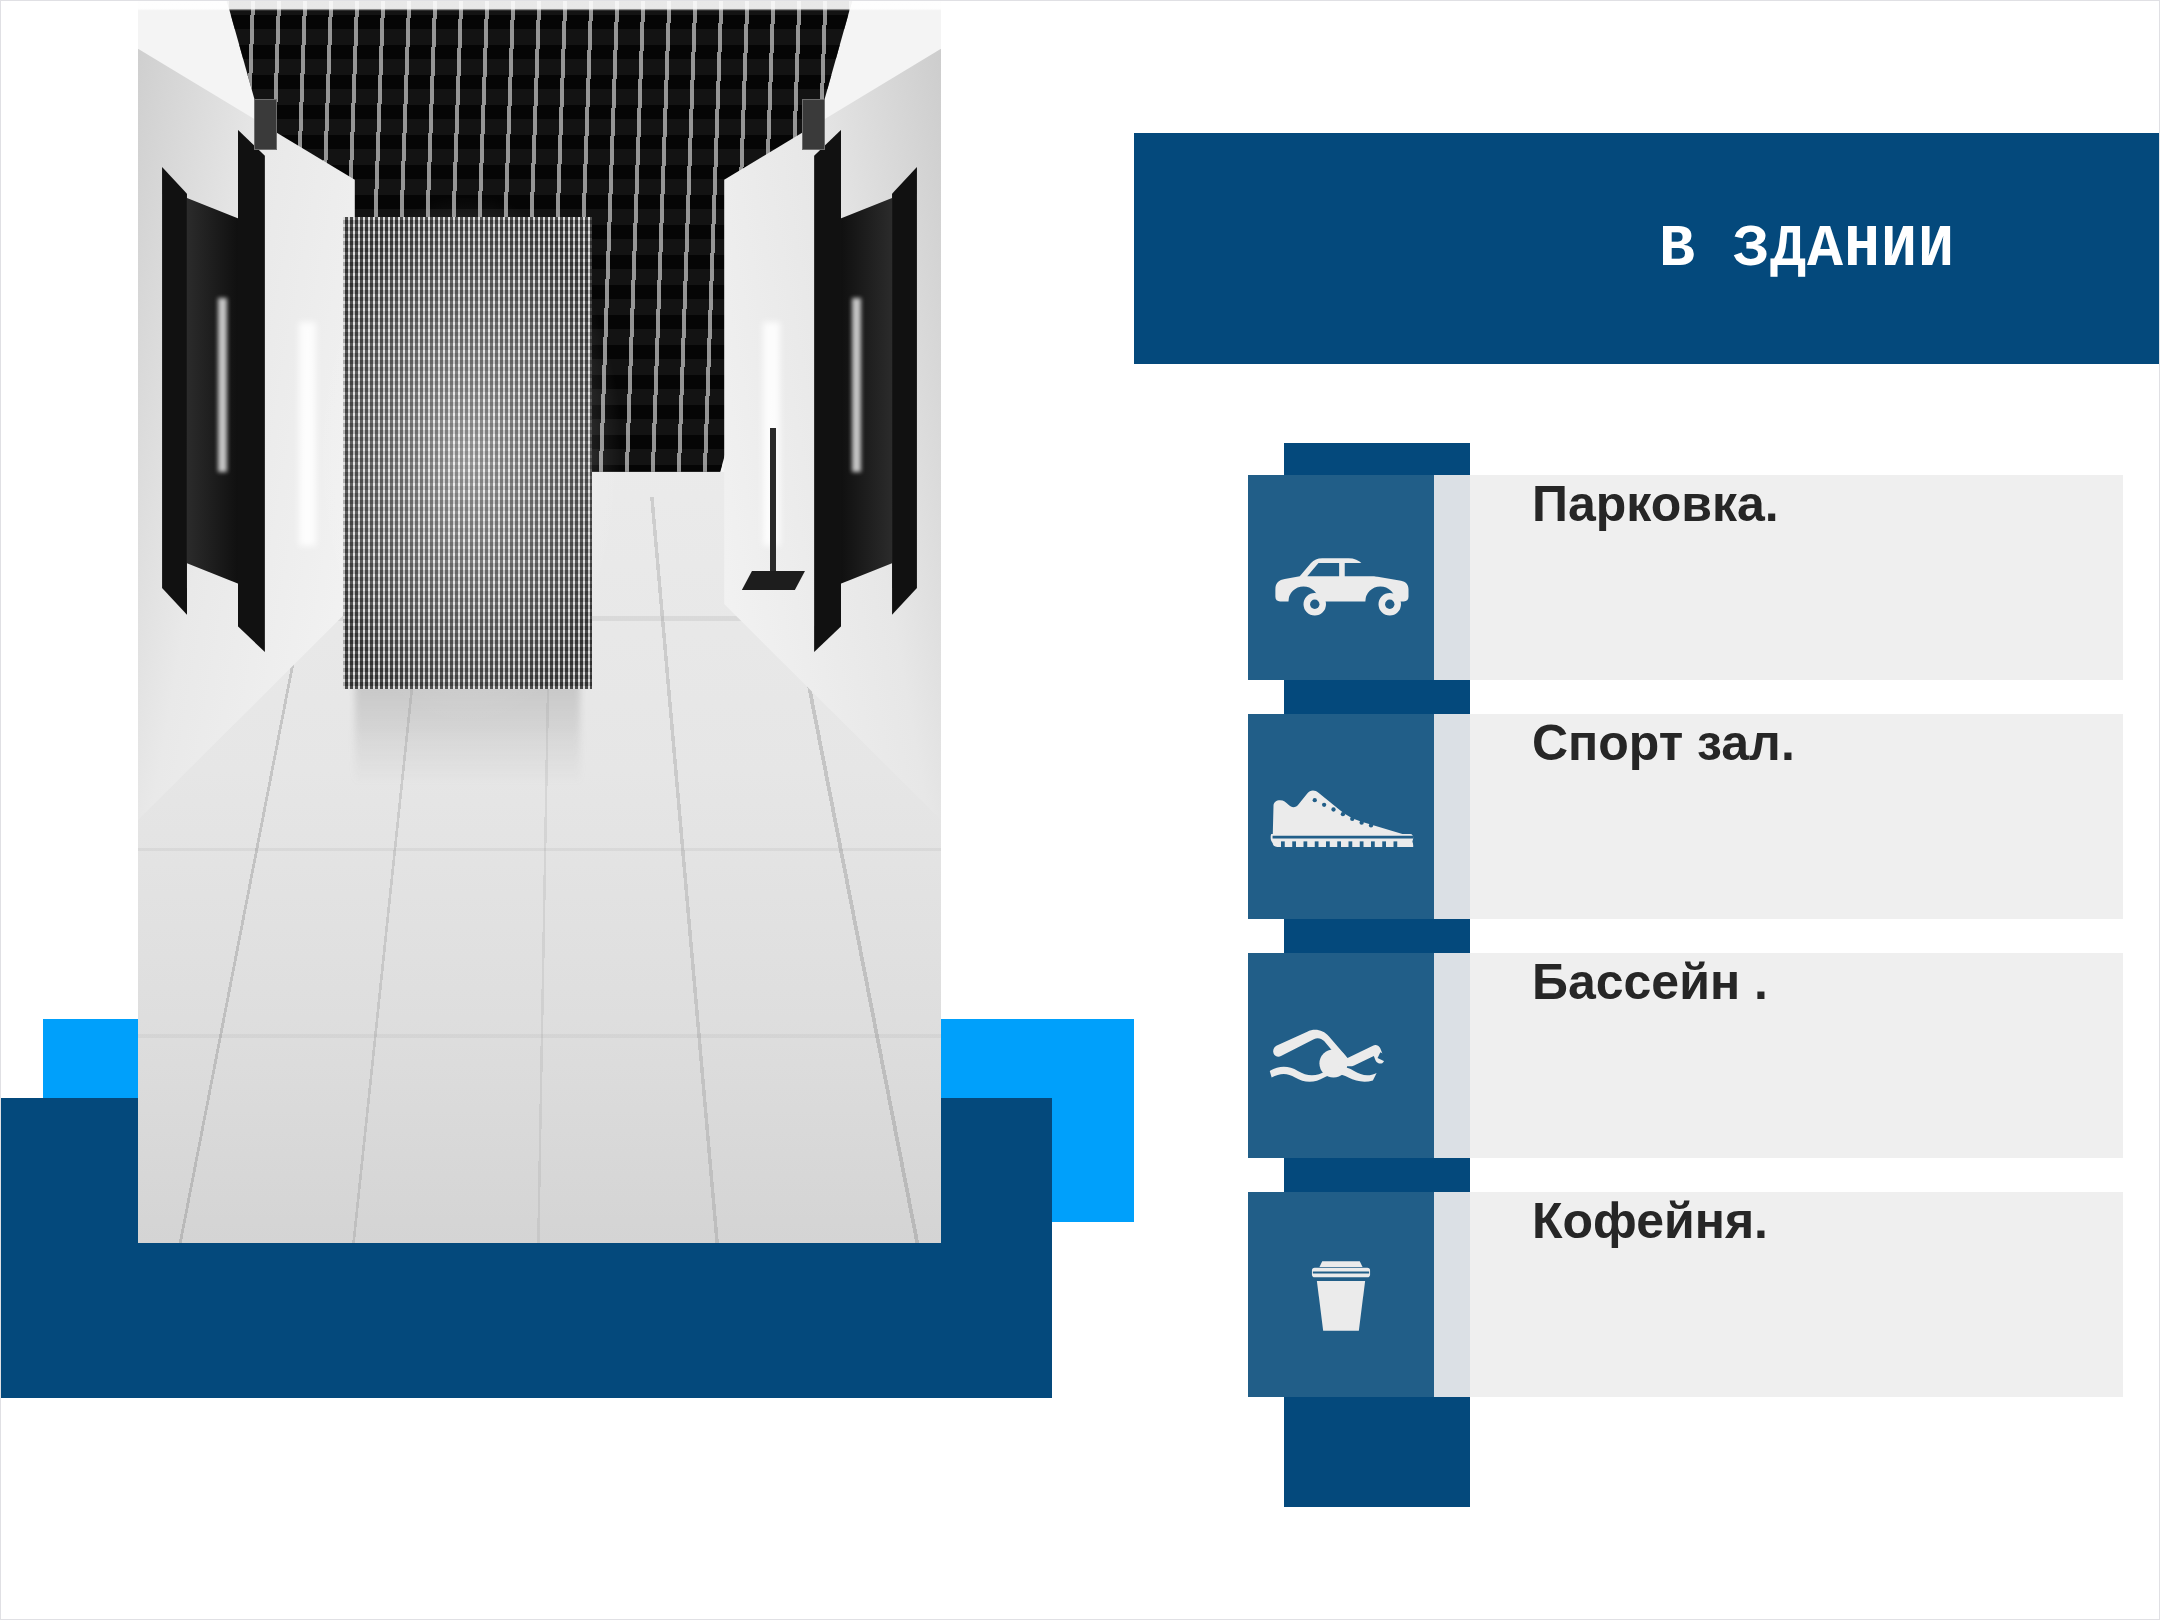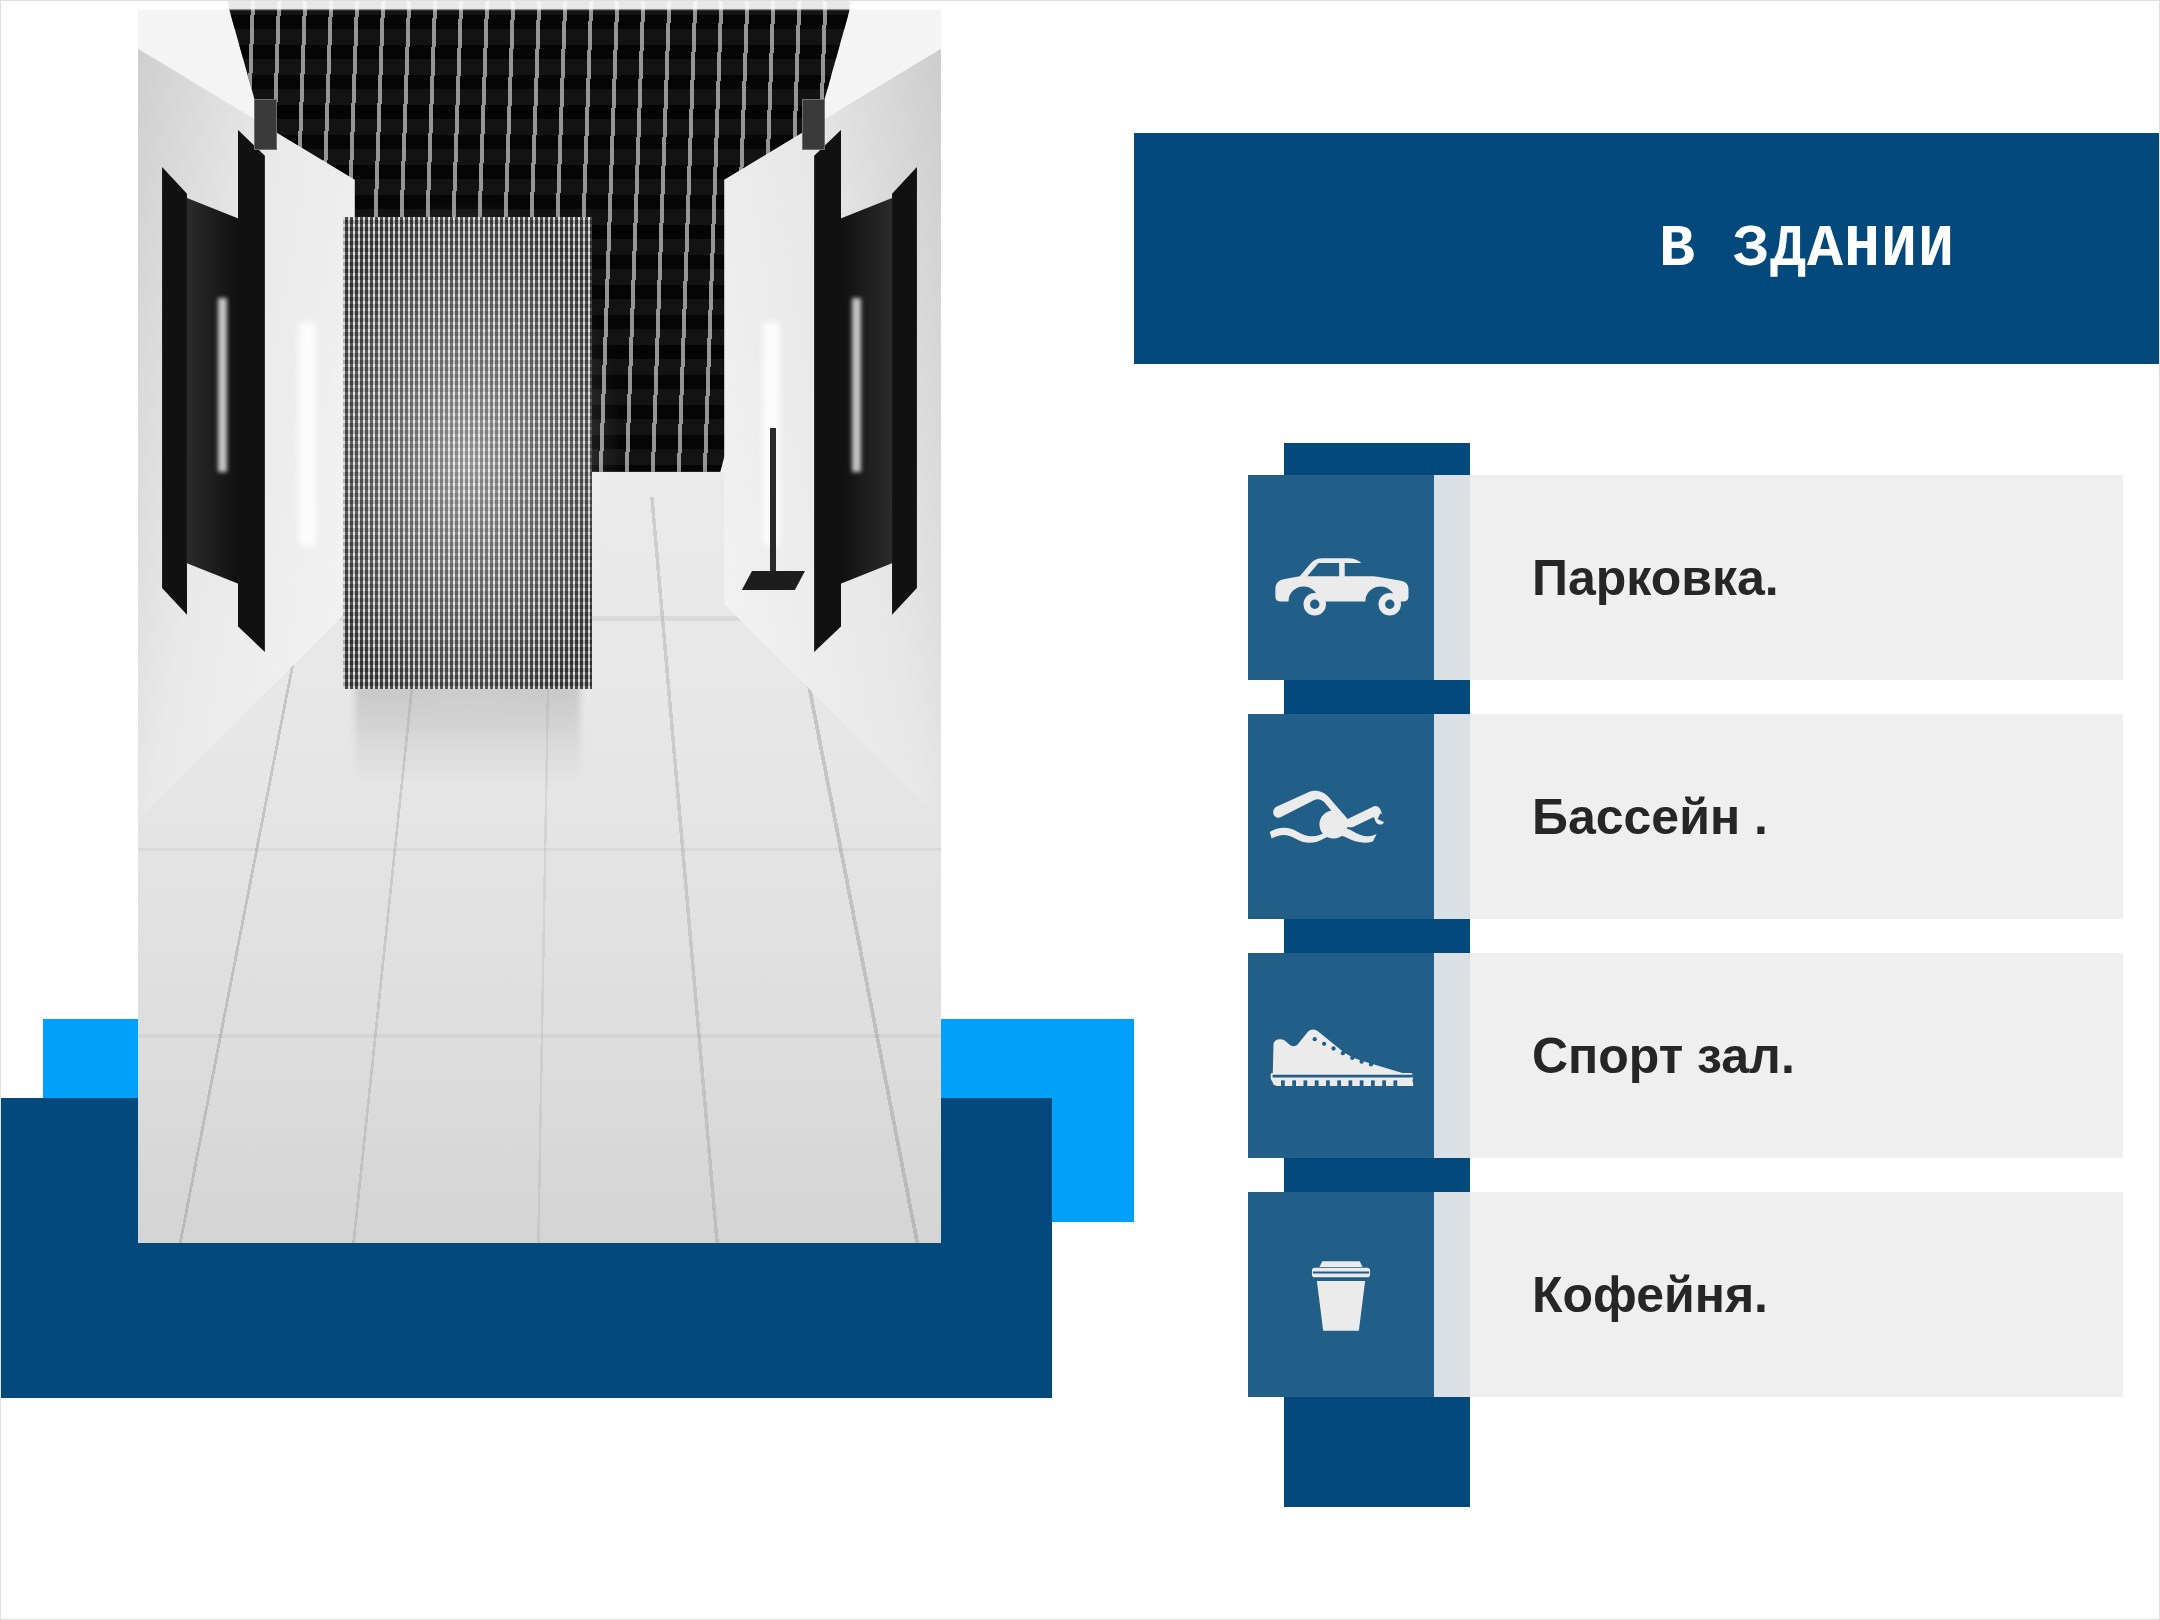--- a/index.html
+++ b/index.html
@@ -229,21 +229,20 @@
     left: 1247px;
     top: 474px;
     width: 875px;
   }
   .row {
     position: relative;
     height: 205px;
     margin-bottom: 34px;
     background: rgba(238,238,238,.92);
     display: flex;
-    align-items: center;
   }
   .row:last-child { margin-bottom: 12px; }
 
   .row-icon {
     position: relative;
     flex: 0 0 186px;
     width: 186px;
     height: 205px;
     background: #215e88;
     display: flex;
@@ -320,32 +319,20 @@
       <div class="row-icon">
         <svg viewBox="0 0 160 80" xmlns="http://www.w3.org/2000/svg" aria-hidden="true">
           <path fill="#ebebeb" d="M10 52c0-7 4-10 10-11l16-3 12-14c3-3 7-5 12-5h28c6 0 11 2 15 6l13 13 28 5c5 1 8 4 8 9v8c0 3-2 5-5 5h-9a16 16 0 0 0-32 0H56a16 16 0 0 0-32 0h-9c-3 0-5-2-5-5z"></path>
           <path fill="#ebebeb" d="M40 68a12 12 0 1 1 24 0 12 12 0 0 1-24 0zm80 0a12 12 0 1 1 24 0 12 12 0 0 1-24 0z"></path>
           <circle cx="52" cy="68" r="5" fill="#215e88"></circle>
           <circle cx="132" cy="68" r="5" fill="#215e88"></circle>
           <path fill="#215e88" d="M56 24h22v14H44zm28 0h18c4 0 6 1 8 4l9 10H84z"></path>
         </svg>
       </div>
       <div class="row-label">Парковка.</div>
-    </div>
-
-    <div class="row">
-      <div class="row-icon">
-        <svg viewBox="0 0 160 80" xmlns="http://www.w3.org/2000/svg" aria-hidden="true">
-          <path fill="#ebebeb" d="M44 14c8-4 17-2 23 5l20 23 27-13c3-2 7 0 8 3l4 10c1 3-1 6-4 6-2 0-4-1-5-3l-2-5-21 10c-4 2-9 1-12-2L62 24c-3-3-7-4-11-2L16 40c-3 2-7 0-8-3-1-3 0-6 3-8z"></path>
-          <circle cx="72" cy="48" r="15" fill="#ebebeb"></circle>
-          <path fill="#ebebeb" d="M4 56c10-6 20-6 30 0 10 6 20 6 30 0 10-6 20-6 30 0 8 5 16 6 24 2l-4 8c-9 3-18 1-26-3-9-5-17-5-26 0-10 6-21 6-31 0-8-5-16-5-25 0z"></path>
-          <path fill="#215e88" d="M122 36l10 5-3 6-10-5z"></path>
-        </svg>
-      </div>
-      <div class="row-label">Бассейн .</div>
     </div>
 
     <div class="row">
       <div class="row-icon">
         <svg viewBox="0 0 160 80" xmlns="http://www.w3.org/2000/svg" aria-hidden="true">
           <path fill="#ebebeb" d="M8 28c0-4 3-6 7-6 4 0 6 2 9 5 4 4 8 3 11-1l9-11c3-4 8-4 12-1l22 18c7 6 15 10 24 13l40 12c10 3 15 7 15 13v2H12c-3 0-5-2-5-5z"></path>
           <path fill="#ebebeb" d="M6 58h148c2 0 3 2 3 4 0 5-4 8-10 8H14c-5 0-9-3-9-8 0-2 0-4 1-4z"></path>
           <path fill="#215e88" d="M7 60h150v3H7z"></path>
           <g fill="#215e88">
             <circle cx="52" cy="22" r="2.3"></circle>
@@ -370,20 +357,32 @@
             <rect x="136" y="66" width="4" height="6"></rect>
           </g>
         </svg>
       </div>
       <div class="row-label">Спорт зал.</div>
     </div>
 
     <div class="row">
       <div class="row-icon">
         <svg viewBox="0 0 160 80" xmlns="http://www.w3.org/2000/svg" aria-hidden="true">
+          <path fill="#ebebeb" d="M44 14c8-4 17-2 23 5l20 23 27-13c3-2 7 0 8 3l4 10c1 3-1 6-4 6-2 0-4-1-5-3l-2-5-21 10c-4 2-9 1-12-2L62 24c-3-3-7-4-11-2L16 40c-3 2-7 0-8-3-1-3 0-6 3-8z"></path>
+          <circle cx="72" cy="48" r="15" fill="#ebebeb"></circle>
+          <path fill="#ebebeb" d="M4 56c10-6 20-6 30 0 10 6 20 6 30 0 10-6 20-6 30 0 8 5 16 6 24 2l-4 8c-9 3-18 1-26-3-9-5-17-5-26 0-10 6-21 6-31 0-8-5-16-5-25 0z"></path>
+          <path fill="#215e88" d="M122 36l10 5-3 6-10-5z"></path>
+        </svg>
+      </div>
+      <div class="row-label">Бассейн .</div>
+    </div>
+
+    <div class="row">
+      <div class="row-icon">
+        <svg viewBox="0 0 160 80" xmlns="http://www.w3.org/2000/svg" aria-hidden="true">
           <path fill="#ebebeb" d="M60 4h40l3 6H57z"></path>
           <path fill="#ebebeb" d="M52 11h56c2 0 3 1 3 3v4c0 2-1 3-3 3H52c-2 0-3-1-3-3v-4c0-2 1-3 3-3z"></path>
           <path fill="#215e88" d="M50 15h60v2H50z"></path>
           <path fill="#ebebeb" d="M54 23h52l-7 55H61z"></path>
           <path fill="#215e88" d="M53 23h54v2H53z"></path>
         </svg>
       </div>
       <div class="row-label">Кофейня.</div>
     </div>
 

